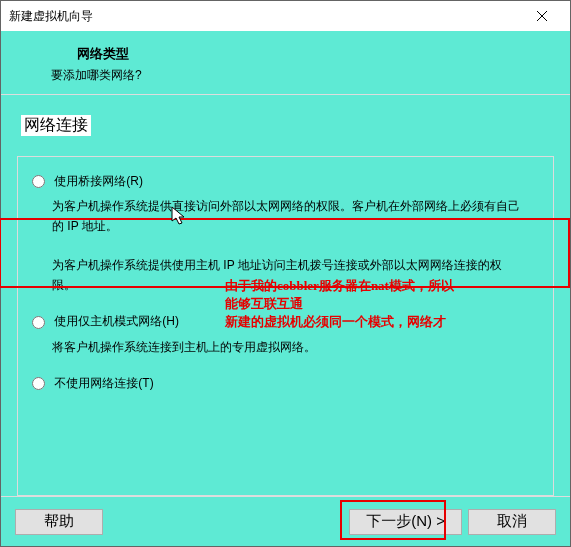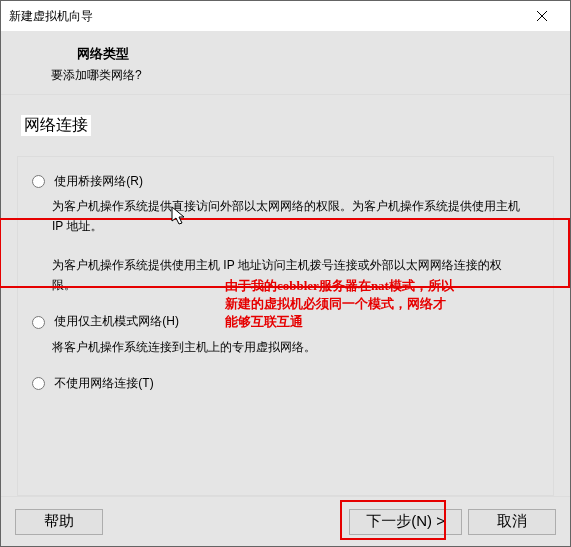--- a/index.html
+++ b/index.html
@@ -7,21 +7,21 @@
     margin: 0;
     padding: 0;
     font-family: "Microsoft YaHei", "SimSun", sans-serif;
     font-size: 12px;
     background: #fff;
   }
   .window {
     width: 571px;
     height: 547px;
     border: 1px solid #646464;
-    background: #e5e5e5;
+    background: #5eead4;
     position: relative;
   }
   .titlebar {
     height: 30px;
     display: flex;
     align-items: center;
     padding: 0 8px;
     background: #fff;
   }
   .titlebar .title {
@@ -177,21 +177,21 @@
 
   <div class="content">
     <span class="fieldset-label">网络连接</span>
     <div class="fieldset">
 
       <div class="option">
         <label>
           <input type="radio" name="net" style="">
           <span class="option-label">使用桥接网络(R)</span>
         </label>
-        <div class="option-desc">为客户机操作系统提供直接访问外部以太网网络的权限。为客户机操作系统提供使用主机 IP 地址。</div>
+        <div class="option-desc">为客户机操作系统提供直接访问外部以太网网络的权限。客户机在外部网络上必须有自己的 IP 地址。</div>
       </div>
 
       <div class="option">
         <div class="option-desc">为客户机操作系统提供使用主机 IP 地址访问主机拨号连接或外部以太网网络连接的权限。</div>
       </div>
 
       <div class="option">
         <label>
           <input type="radio" name="net" style="">
           <span class="option-label">使用仅主机模式网络(H)</span>
@@ -210,22 +210,22 @@
   </div>
 
   <svg class="cursor" width="18" height="20">
     <path d="M1 1 L1 15 L5 12 L8 18 L11 17 L8 11 L13 11 Z" fill="#fff" stroke="#000" stroke-width="1"></path>
   </svg>
 
   <div class="highlight-box highlight-main"></div>
 
   <div class="red-note">
     <div>由于我的cobbler服务器在nat模式，所以</div>
+    <div>能够互联互通</div>
     <div>新建的虚拟机必须同一个模式，网络才</div>
-    <div>能够互联互通</div>
   </div>
 
   <div class="footer">
     <button class="btn">帮助</button>
     <div class="spacer"></div>
     <button class="btn">下一步(N) &gt;</button>
     <button class="btn">取消</button>
   </div>
 
   <div class="highlight-box highlight-next"></div>

